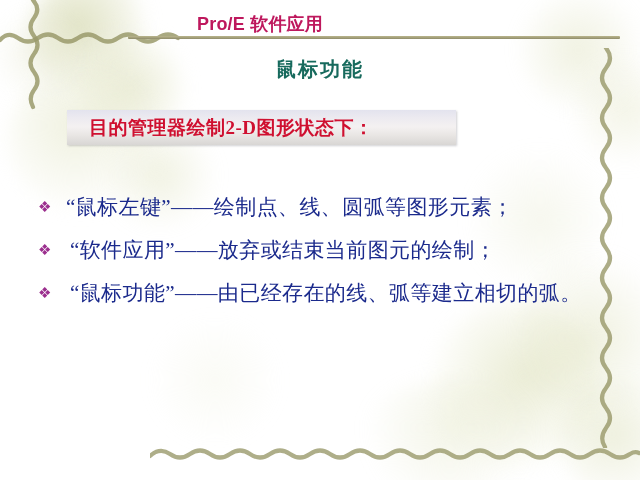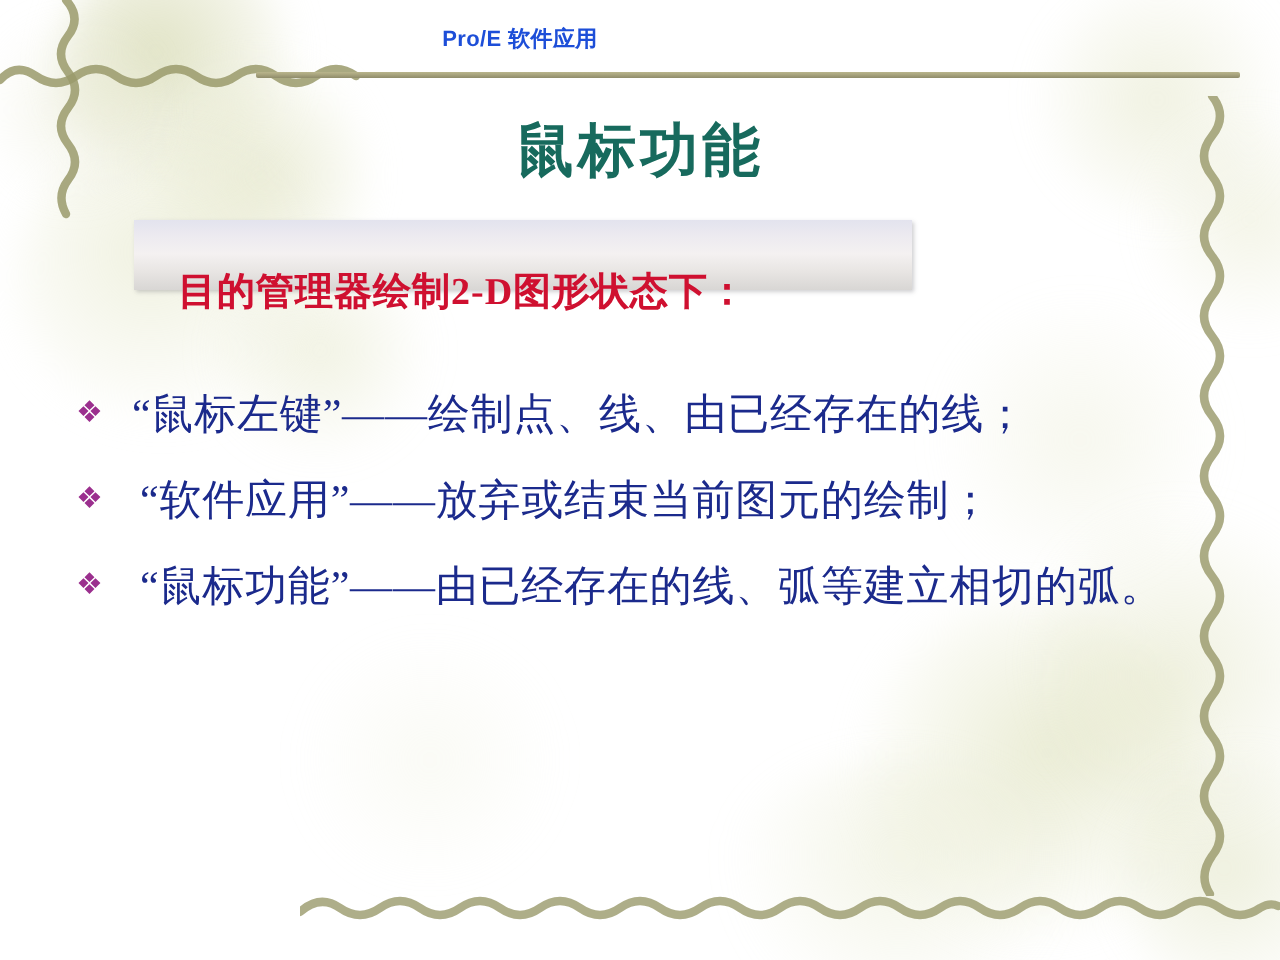--- a/index.html
+++ b/index.html
@@ -62,40 +62,40 @@
   .header {
     position: absolute;
     left: 0; top: 0; width: 640px; height: 40px;
   }
   .header-title {
     position: absolute;
     left: 0; top: 12px; width: 520px;
     text-align: center;
     font-family: "Liberation Sans", "DejaVu Sans", sans-serif;
     font-weight: bold;
-    font-size: 11px;
-    color: #1d4ed8;
+    font-size: 18px;
+    color: #be185d;
     letter-spacing: .2px;
     white-space: nowrap;
   }
   .header-rule {
     position: absolute;
     left: 128px; top: 36px; width: 492px; height: 3px;
     background: linear-gradient(to bottom, #b9b58c 0%, #a8a47e 45%, #8f8c6a 100%);
     border-radius: 1px;
   }
 
   
   .slide-title {
     position: absolute;
     left: 0; top: 56px; width: 640px;
     text-align: center;
     font-family: "Liberation Serif", "DejaVu Serif", serif;
     font-weight: bold;
-    font-size: 29px;
+    font-size: 20px;
     color: #176a5d;
     letter-spacing: 2px;
     white-space: nowrap;
   }
 
   
   .subtitle-bar {
     position: absolute;
     left: 67px; top: 110px;
     width: 389px; height: 35px;
@@ -106,21 +106,20 @@
   }
   .subtitle-text {
     position: absolute;
     left: 22px; top: 5px;
     font-family: "Liberation Serif", "DejaVu Serif", serif;
     font-weight: bold;
     font-size: 19px;
     color: #cf1030;
     letter-spacing: .5px;
     white-space: nowrap;
-    margin-top: 18px;
   }
 
   
   .bullets {
     position: absolute;
     left: 38px; top: 192px;
     width: 570px;
   }
   .bullet-row {
     display: flex;
@@ -198,21 +197,21 @@
   <div class="slide-title">鼠标功能</div>
 
   <div class="subtitle-bar">
     <div class="subtitle-text">目的管理器绘制2-D图形状态下：</div>
   </div>
 
   <div class="bullets">
 
     <div class="bullet-row">
       <span class="bullet-marker">❖</span>
-      <span class="bullet-text">“鼠标左键”——绘制点、线、由已经存在的线；</span>
+      <span class="bullet-text">“鼠标左键”——绘制点、线、圆弧等图形元素；</span>
     </div>
 
     <div class="bullet-row indent">
       <span class="bullet-marker">❖</span>
       <span class="bullet-text">“软件应用”——放弃或结束当前图元的绘制；</span>
     </div>
 
     <div class="bullet-row indent">
       <span class="bullet-marker">❖</span>
       <span class="bullet-text">“鼠标功能”——由已经存在的线、弧等建立相切的弧。</span>

